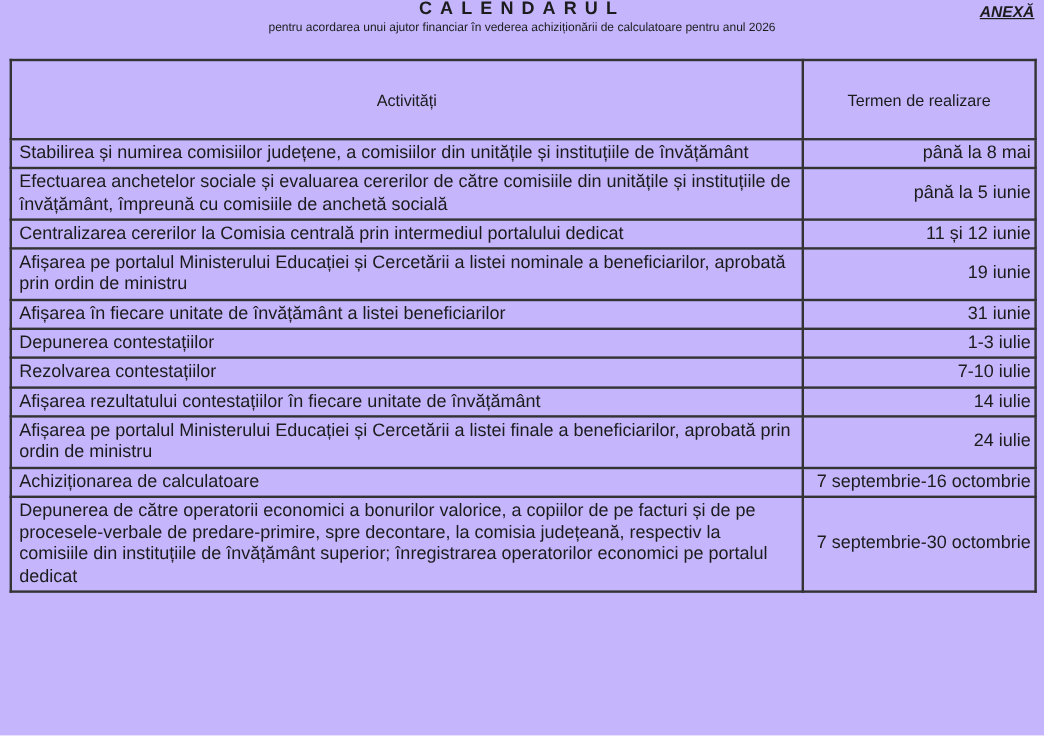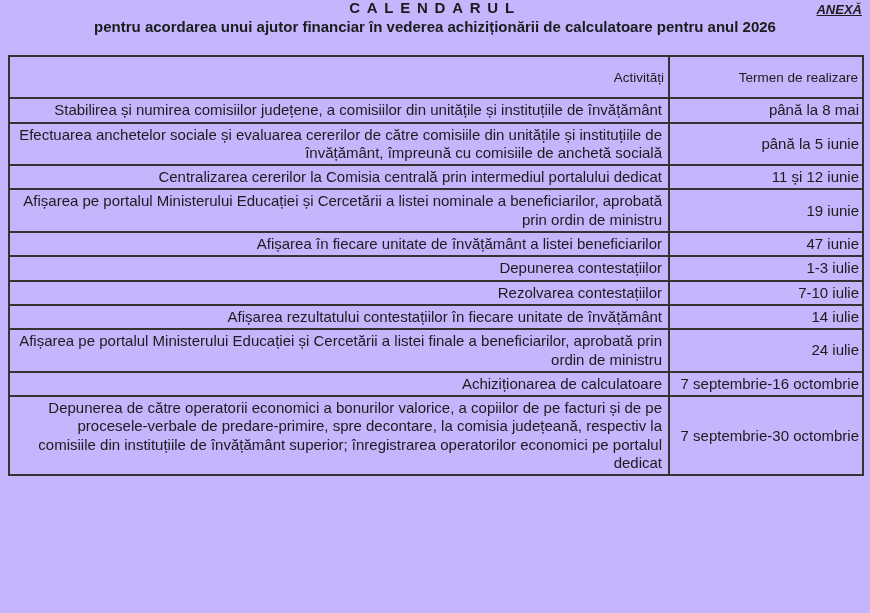--- a/index.html
+++ b/index.html
@@ -28,44 +28,44 @@
   .title-block {
     text-align: center;
   }
   .doc-title {
     font-size: 15px;
     font-weight: bold;
     letter-spacing: 0.45em;
     line-height: 1.1;
   }
   .doc-subtitle {
-    font-size: 15px;
-    font-weight: bold;
+    font-size: 10px;
+    font-weight: normal;
     line-height: 1.25;
     margin-top: 1px;
   }
   table.calendar {
     border-collapse: collapse;
     margin: 19px auto 0 8px;
     width: 854px;
     table-layout: fixed;
   }
   table.calendar col.c-activity { width: 660px; }
   table.calendar col.c-term     { width: 194px; }
   table.calendar th,
   table.calendar td {
     border: 2px solid #333333;
     font-weight: normal;
     vertical-align: middle;
-    text-align: right;
   }
   table.calendar th {
     height: 32px;
     font-size: 13.5px;
-    padding: 4px 4px;
+    text-align: center;
+    padding: 16px 4px;
   }
   table.calendar td {
     font-size: 15px;
     line-height: 1.22;
     padding: 2px 6px;
   }
   table.calendar td.term {
     text-align: right;
     padding: 2px 3px;
   }
@@ -105,21 +105,21 @@
       <tr>
         <td>Centralizarea cererilor la Comisia centrală prin intermediul portalului dedicat</td>
         <td class="term">11 și 12 iunie</td>
       </tr>
       <tr>
         <td>Afișarea pe portalul Ministerului Educației și Cercetării a listei nominale a beneficiarilor, aprobată prin ordin de ministru</td>
         <td class="term">19 iunie</td>
       </tr>
       <tr>
         <td>Afișarea în fiecare unitate de învățământ a listei beneficiarilor</td>
-        <td class="term">47 iunie</td>
+        <td class="term">31 iunie</td>
       </tr>
       <tr>
         <td>Depunerea contestațiilor</td>
         <td class="term">1-3 iulie</td>
       </tr>
       <tr>
         <td>Rezolvarea contestațiilor</td>
         <td class="term">7-10 iulie</td>
       </tr>
       <tr>

